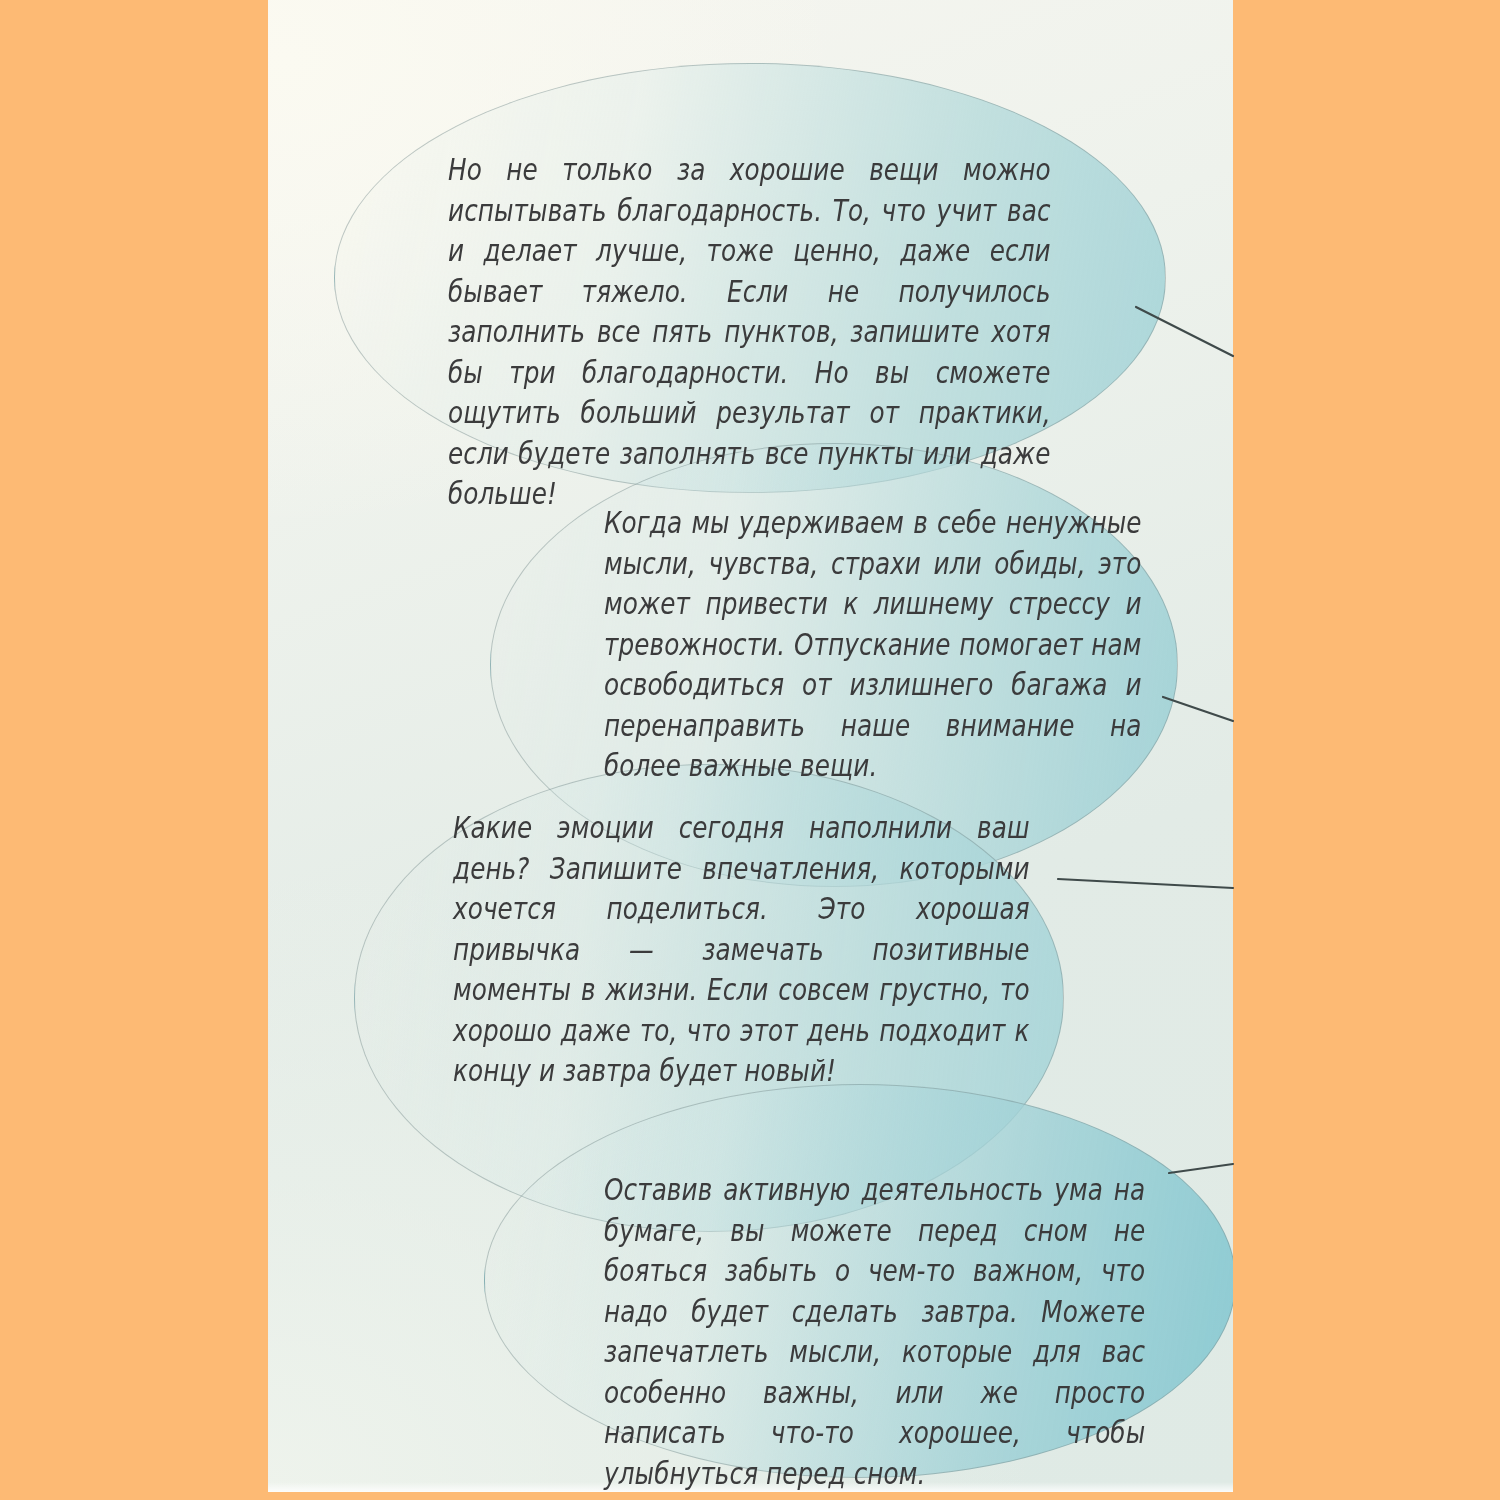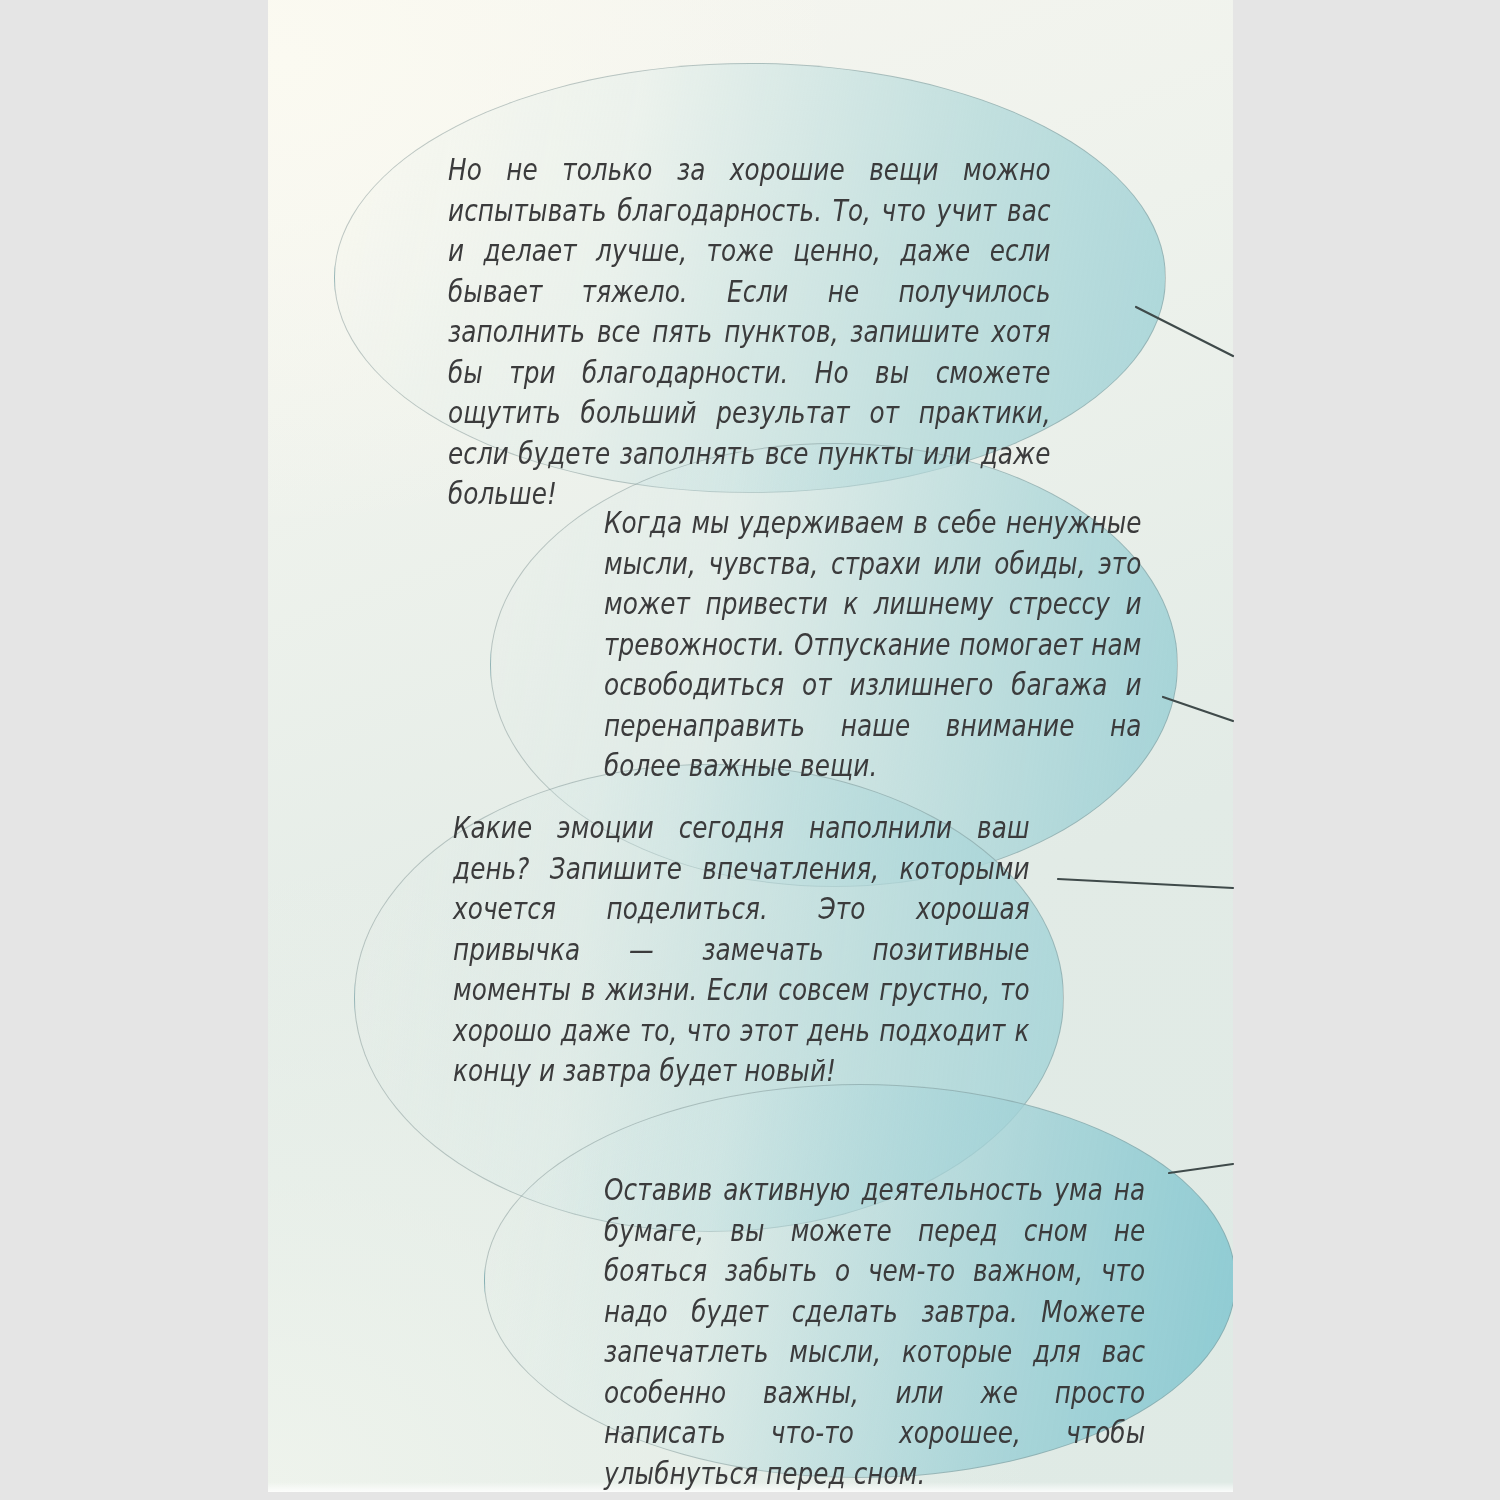--- a/index.html
+++ b/index.html
@@ -1,19 +1,19 @@
 <!DOCTYPE html>
 <html><head>
 <meta charset="utf-8">
 <style>
   html,body{margin:0;padding:0;background:#ffffff;}
   body{width:1500px;height:1500px;overflow:hidden;
        font-family:"DejaVu Sans","Liberation Sans",sans-serif;}
 
-  #canvas{position:relative;width:1500px;height:1500px;background:#e5e5e5;}
+  #canvas{position:relative;width:1500px;height:1500px;background:#fdba74;}
 
   
   #page{position:absolute;left:268px;top:0;width:965px;height:1492px;
         background:
           radial-gradient(ellipse 900px 760px at 2% 4%, #fbfaf1 0%, rgba(251,250,241,0) 62%),
           radial-gradient(ellipse 1100px 900px at 0% 100%, #eef3ec 0%, rgba(238,243,236,0) 70%),
           linear-gradient(160deg,#f7f6f0 0%,#eef2ec 28%,#e2ebe6 62%,#dfeae5 100%);
         overflow:hidden;}
 
   

